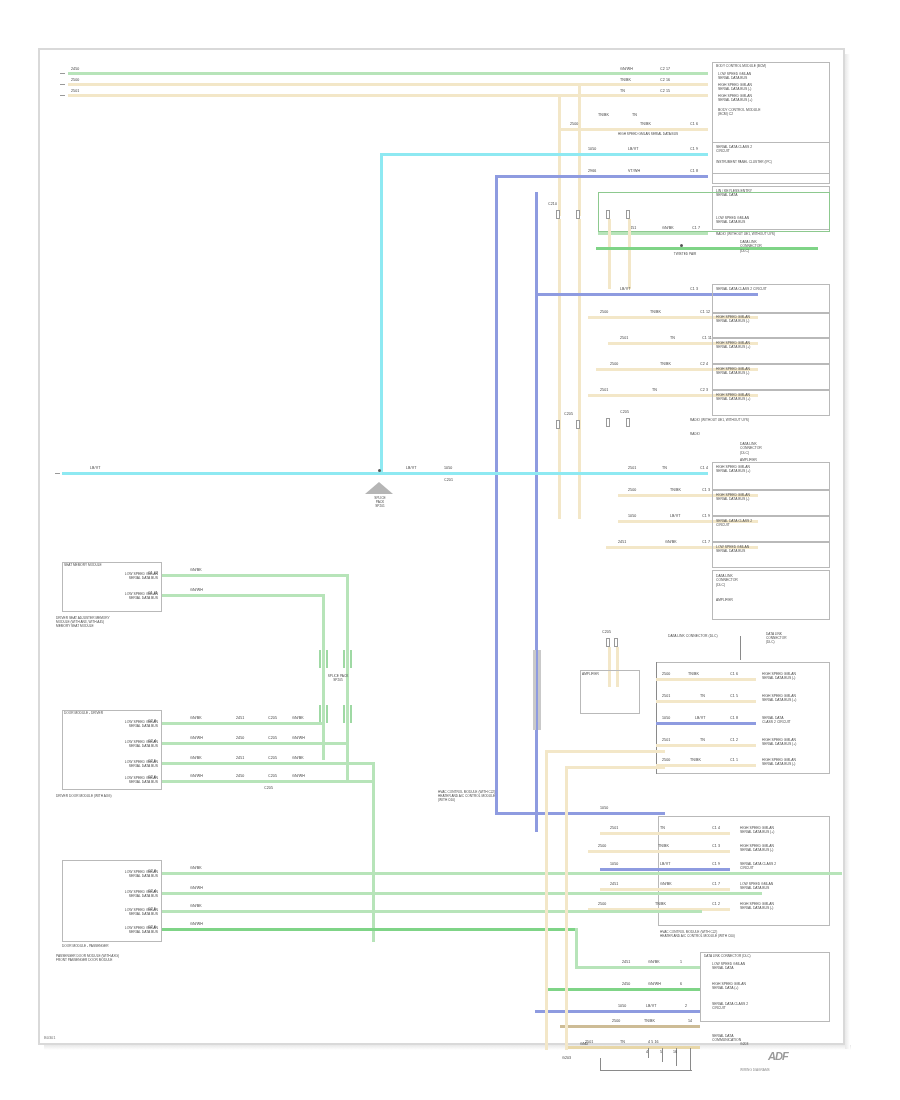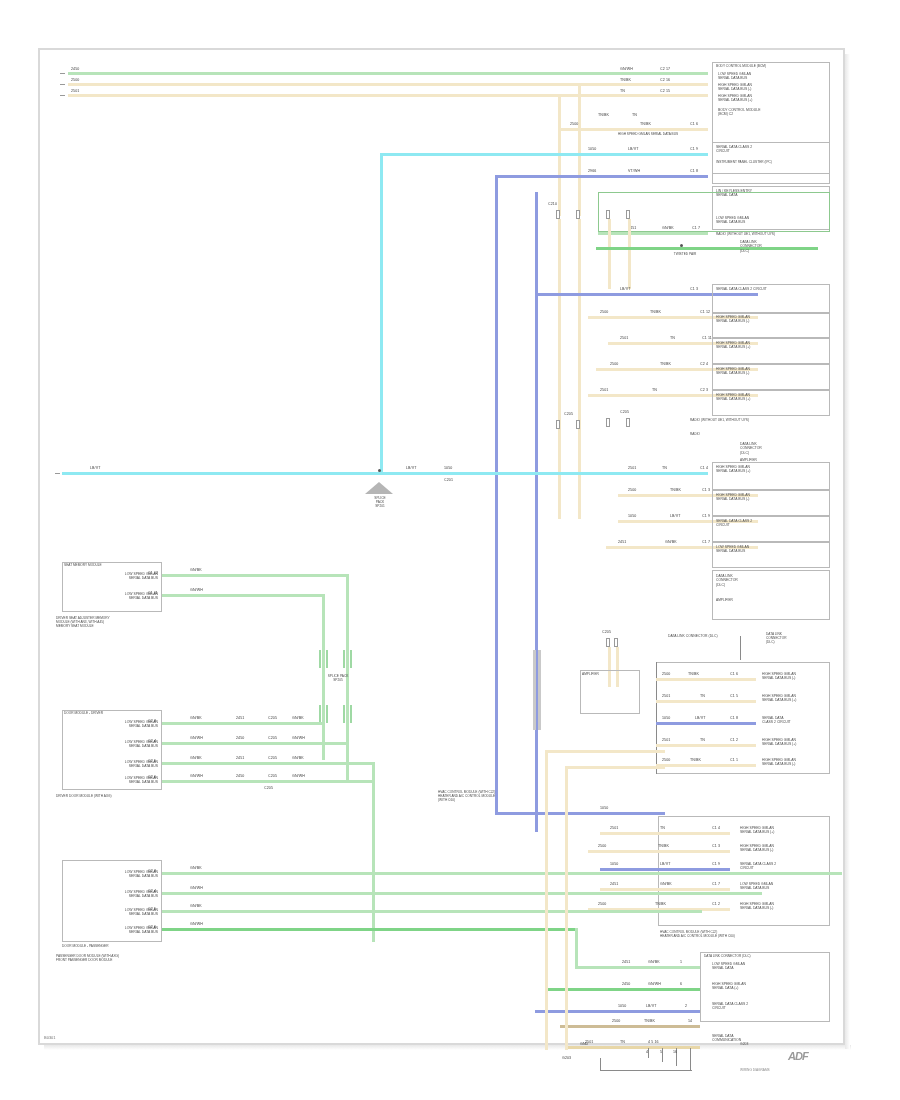--- a/index.html
+++ b/index.html
@@ -382,21 +382,21 @@
   <div class="pinv" style="left:636px;top:998px;height:18px;"></div>
   <div class="pinv" style="left:650px;top:998px;height:22px;"></div>
   <div class="lbl" style="left:606px;top:1000px;">4</div>
   <div class="lbl" style="left:620px;top:1000px;">5</div>
   <div class="lbl" style="left:633px;top:1000px;">16</div>
   <div class="pinbar" style="left:560px;top:1020px;width:92px;"></div>
   <div class="pinv" style="left:560px;top:1008px;height:12px;"></div>
   <div class="lbl" style="left:522px;top:1006px;">G203</div>
   <div class="lbl" style="left:540px;top:992px;">GND</div>
 
-  <div class="logo" style="left:748px;top:1000px;">ADF</div>
+  <div class="logo" style="left:728px;top:1000px;">ADF</div>
   <div class="lgsub" style="left:700px;top:1018px;">WIRING DIAGRAMS</div>
   <div class="note" style="left:672px;top:984px;width:112px;font-size:3.4px;">SERIAL DATA
 COMMUNICATION</div>
 
   <div class="box" style="left:22px;top:512px;width:100px;height:50px;"></div>
   <div class="note" style="left:24px;top:513px;width:96px;font-size:3.2px;">SEAT MEMORY MODULE</div>
   <div class="note" style="left:42px;top:522px;width:76px;text-align:right;">LOW SPEED GMLAN
 SERIAL DATA BUS</div>
   <div class="note" style="left:42px;top:542px;width:76px;text-align:right;">LOW SPEED GMLAN
 SERIAL DATA BUS</div>

